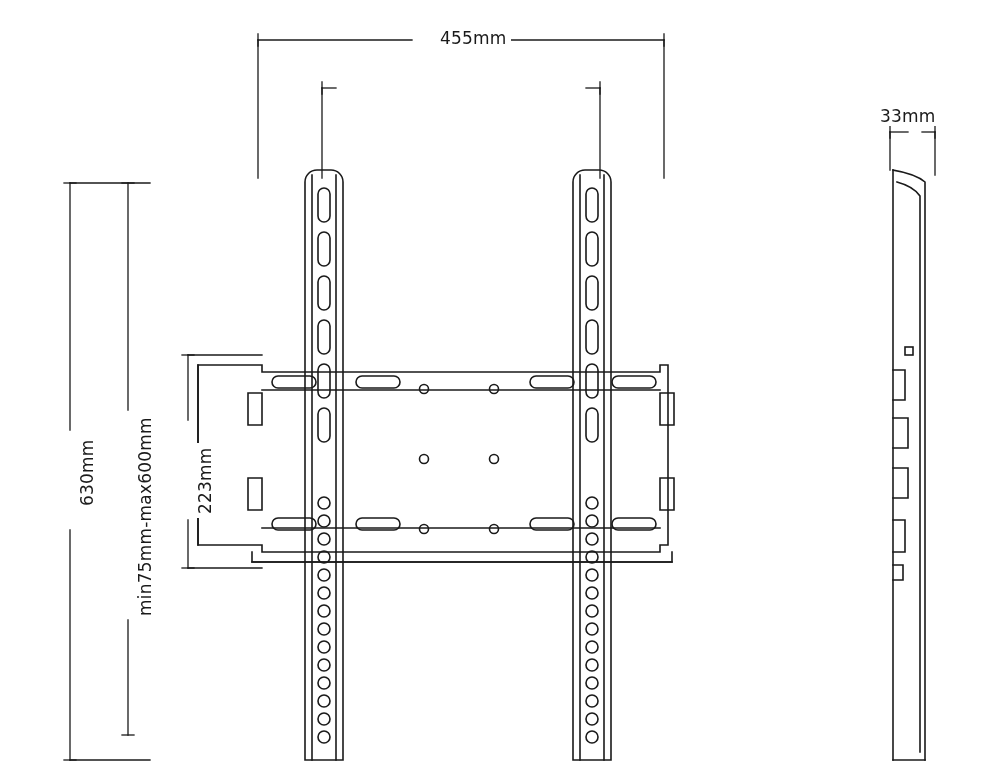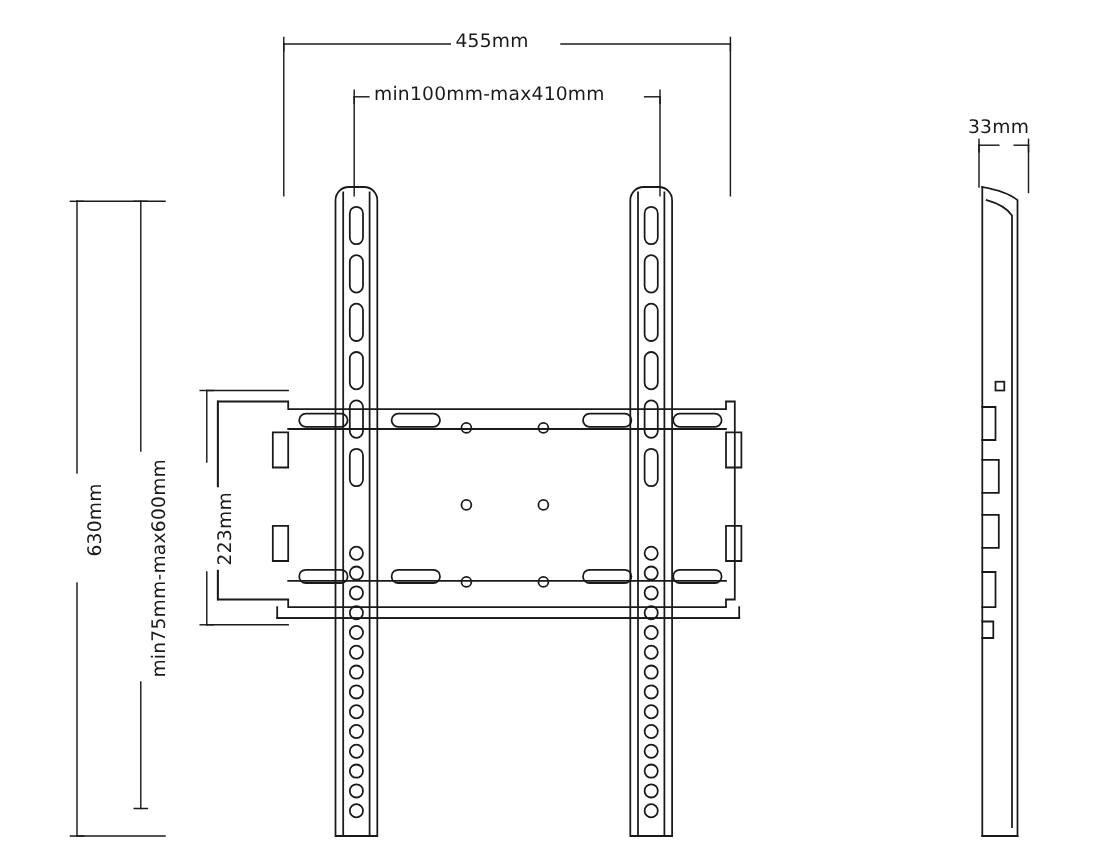--- a/index.html
+++ b/index.html
@@ -211,23 +211,22 @@
         <path d="M893,418 L908,418 L908,448 L893,448"></path>
         <path d="M893,468 L908,468 L908,498 L893,498"></path>
         <path d="M893,520 L905,520 L905,552 L893,552"></path>
 
         <path d="M893,565 L903,565 L903,580 L893,580"></path>
       </g>
 
     </g>
   </svg>
 
-  <div class="dim-label" style="left:410px; top:29px;">455mm</div>
-
-  <div class="dim-label" style="left:336px; top:77px;">min100mm-max410mm</div>
+  <div class="dim-label" style="left:436px; top:29px;">455mm</div>
+
 
   <div class="dim-label vert" style="left:78px; top:510px; transform: rotate(-90deg);">630mm</div>
 
   <div class="dim-label vert" style="left:136px; top:620px; transform: rotate(-90deg);">min75mm-max600mm</div>
 
   <div class="dim-label vert" style="left:196px; top:518px; transform: rotate(-90deg);">223mm</div>
 
   <div class="dim-label" style="left:876px; top:107px;text-align:center;">33mm</div>
 
 </div>

